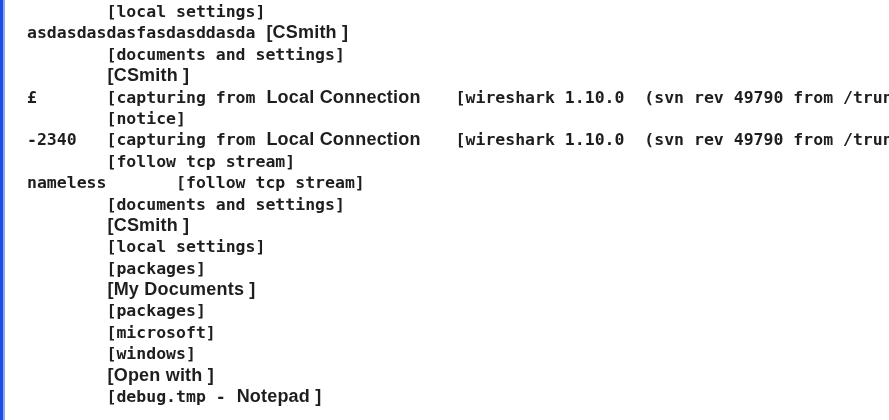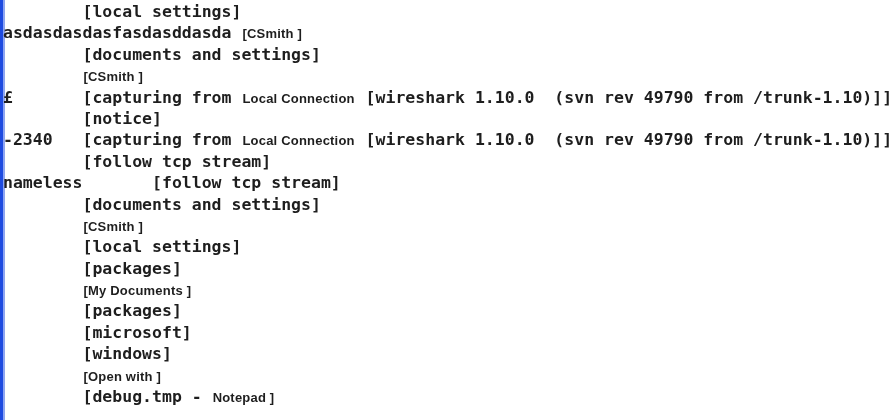--- a/index.html
+++ b/index.html
@@ -23,24 +23,24 @@
     top: 1px;
     right: 0;
     font-family: "DejaVu Sans Mono", monospace;
     font-weight: bold;
     font-size: 16.5px;
     line-height: 21.4px;
     color: #1e1e1e;
     white-space: pre;
   }
   .line { height: 21.4px; white-space: pre; }
-  .mono { font-family: "DejaVu Sans Mono", monospace; }
+  .mono { font-family: "DejaVu Sans Mono", monospace; margin-left: 24px; }
   .prop {
     font-family: "Liberation Sans", sans-serif;
-    font-size: 13px;
+    font-size: 18px;
     letter-spacing: 0.2px;
     padding: 0 1px;
   }
   .cursor { color: #7a7a7a; }
 </style>
 </head>
 <body>
 
 <div class="screen">
   <div class="left-border"></div>

